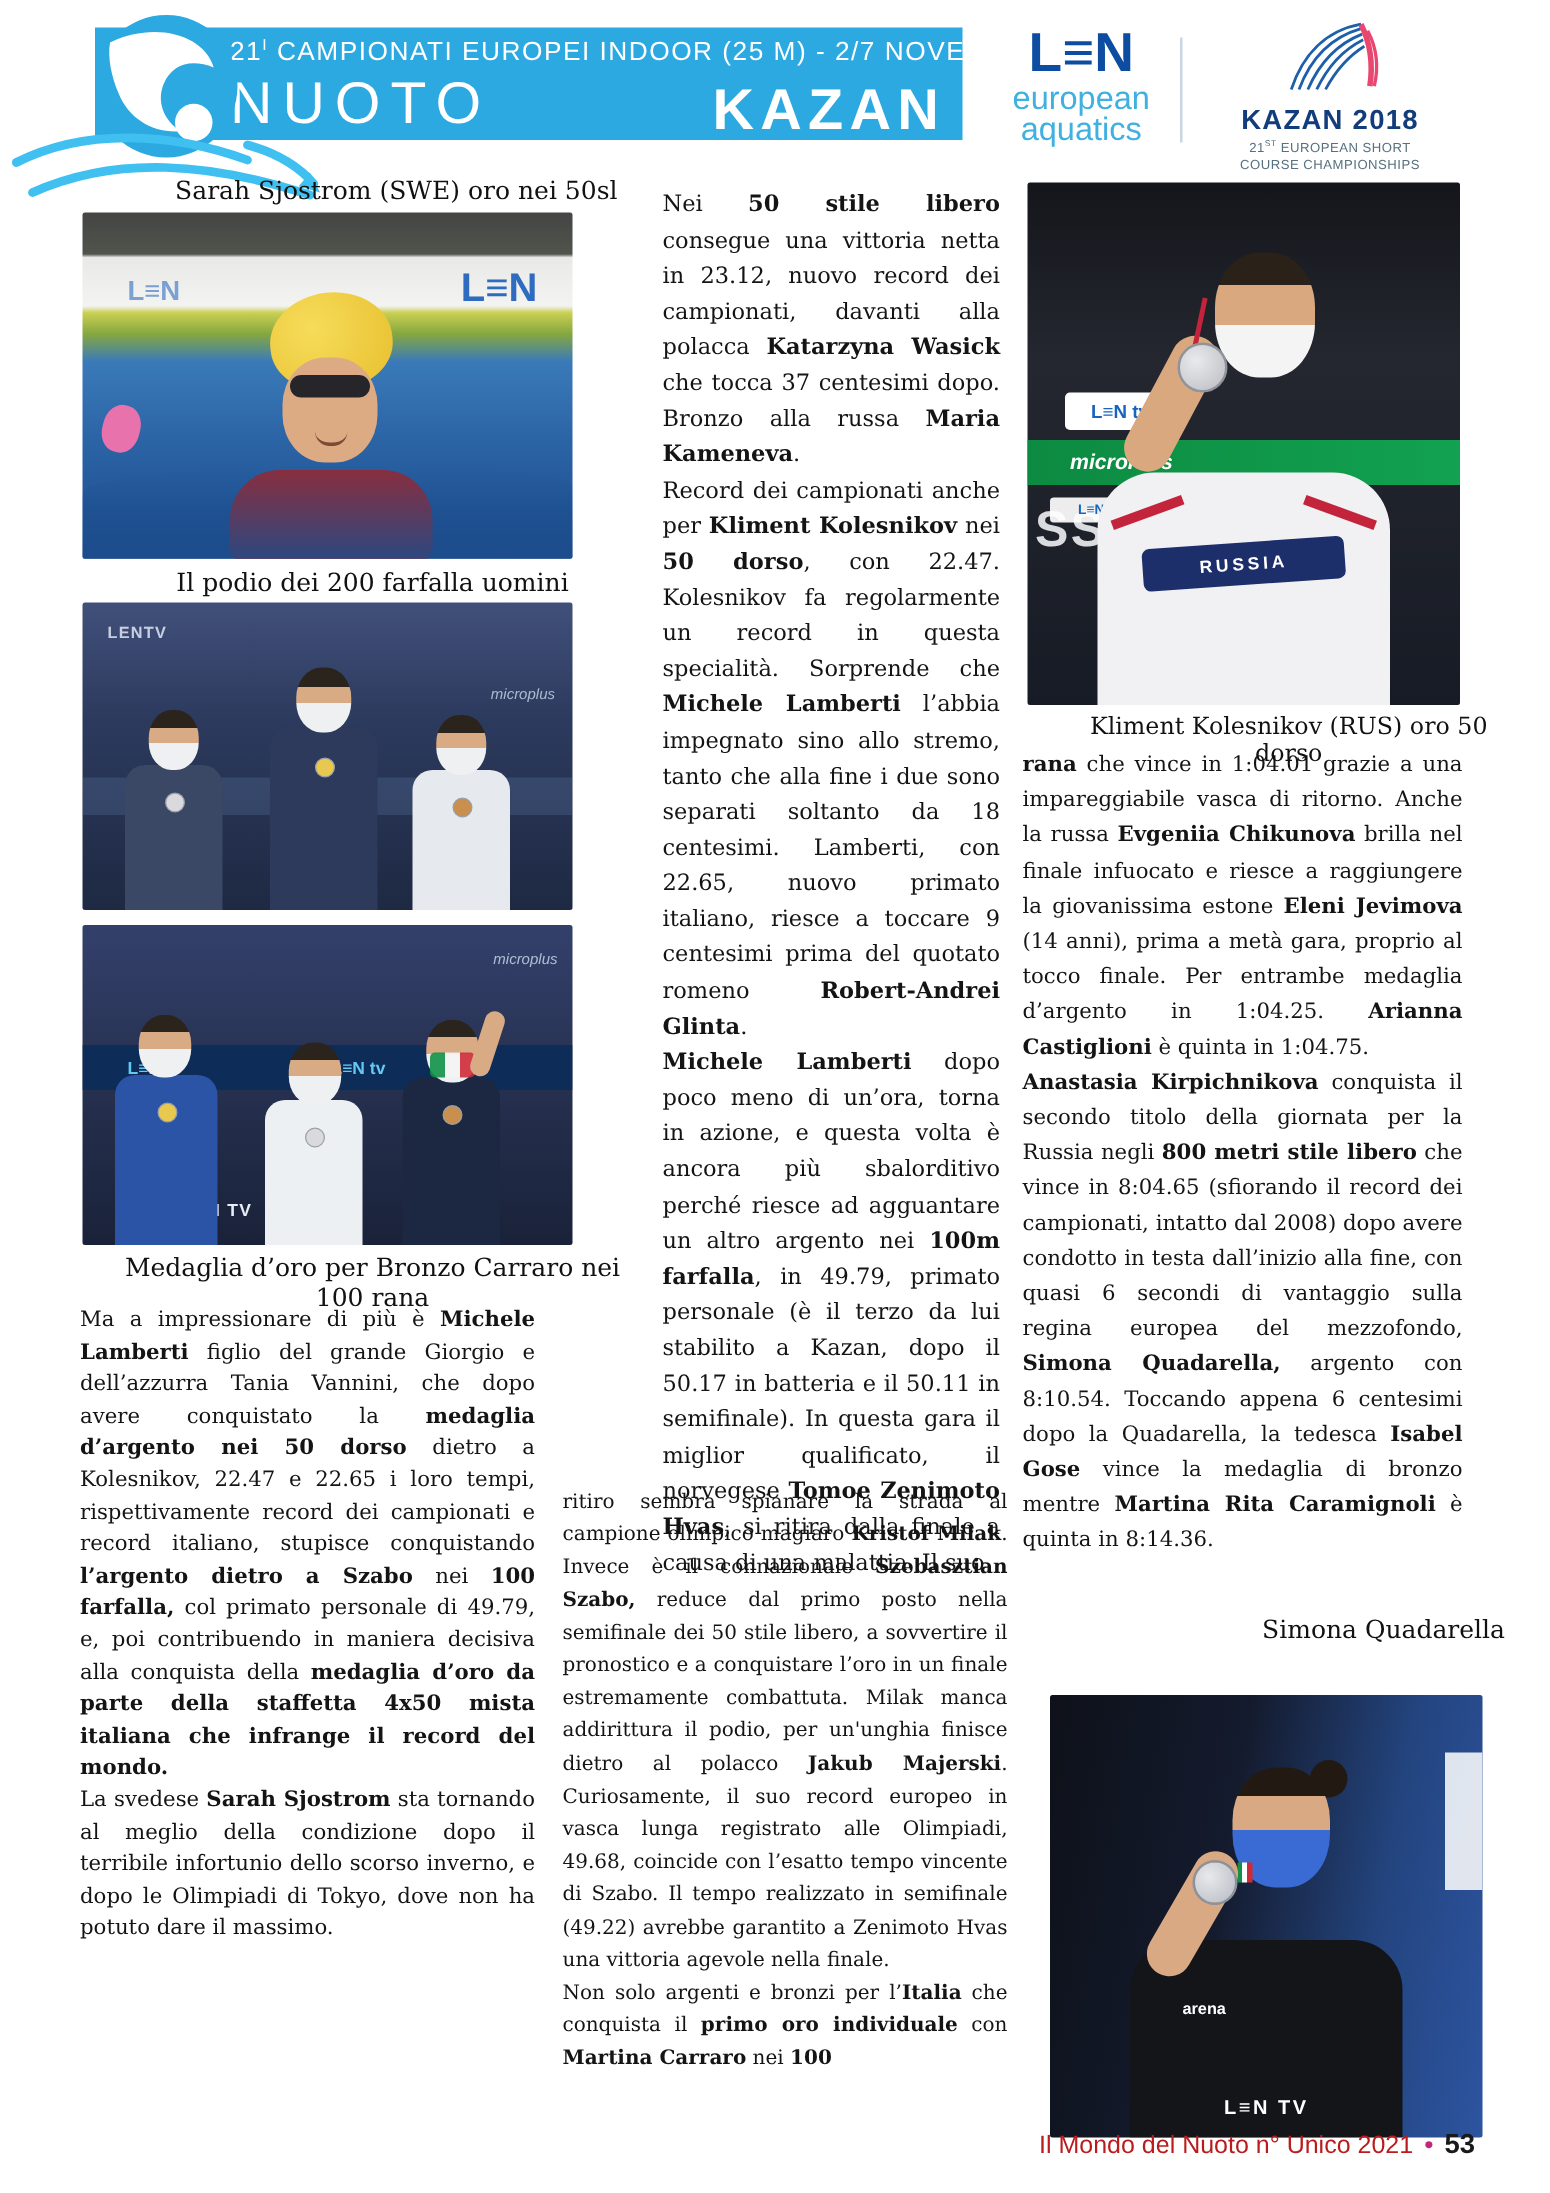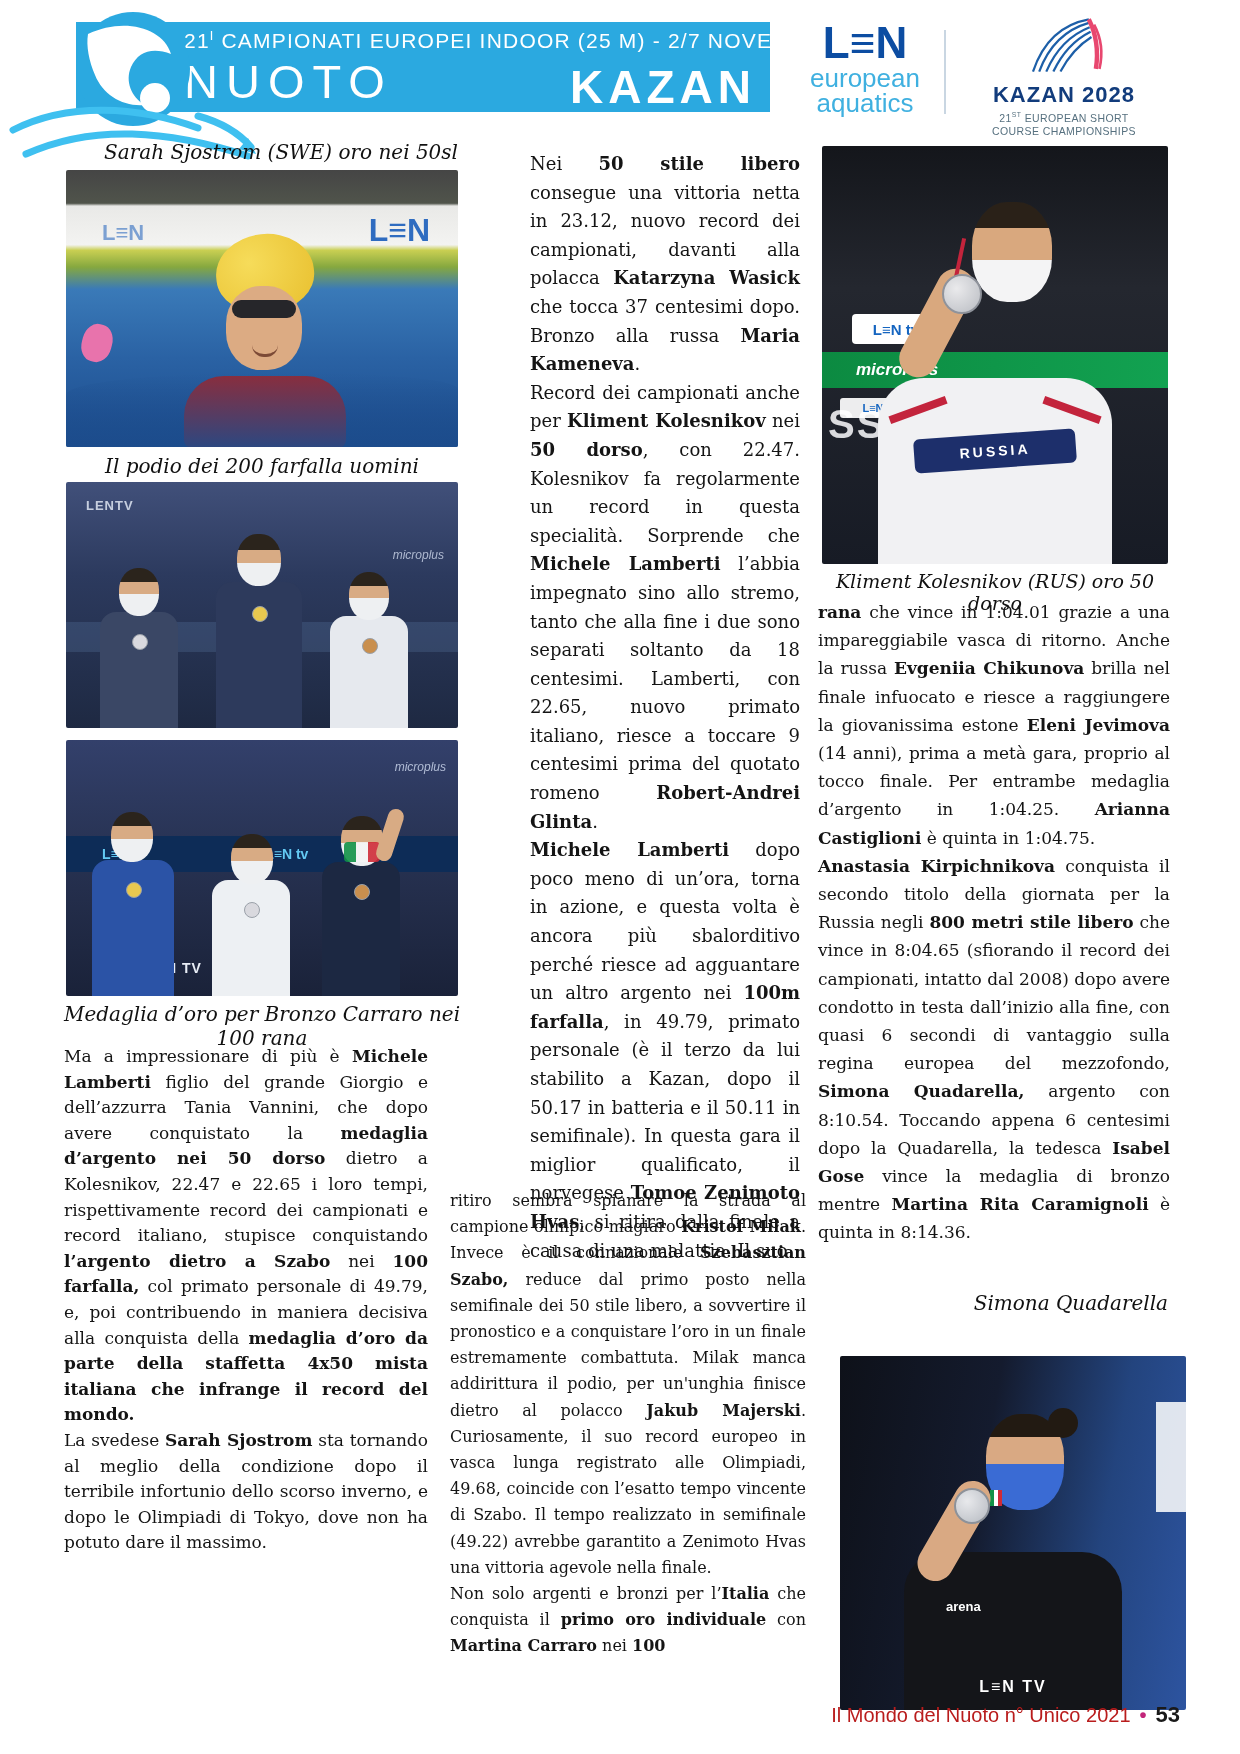--- a/index.html
+++ b/index.html
@@ -21,21 +21,21 @@
   .lenacr{font-size:44px;font-weight:bold;color:#0C4DA2;line-height:46px;}
   .lensub{font-size:26px;color:#3FB0E0;line-height:25px;}
   .hdivider{position:absolute;left:944px;top:30px;width:2px;height:84px;background:#C9D6E2;}
   .kzblock{position:absolute;left:958px;top:14px;width:212px;text-align:center;
            font-family:"Liberation Sans",sans-serif;}
   .kztitle{font-size:22px;font-weight:bold;color:#123C7C;letter-spacing:1px;margin-top:2px;}
   .kzsub{font-size:10.5px;color:#56707F;letter-spacing:.4px;line-height:13px;}
   .kzsub sup{font-size:65%;}
 
   
-  .cap{position:absolute;font-style:italic;font-size:20px;color:#111;font-family:"DejaVu Serif",serif;}
+  .cap{position:absolute;font-size:20px;color:#111;font-family:"DejaVu Serif",serif;margin-left:36px;}
   .cap-r{text-align:right;} .cap-c{text-align:center;}
 
   
   .col{position:absolute;text-align:justify;color:#141414;}
   .col p{margin:0;padding:0;}
   .col b{font-weight:bold;margin-top:28px;}
   #col1{left:64px;top:1044px;width:364px;font-size:17px;line-height:25.6px;}
   #col2a{left:530px;top:150px;width:270px;font-size:18px;line-height:28.6px;}
   #col2b{left:450px;top:1188px;width:356px;font-size:16px;line-height:26.2px;}
   #col3{left:818px;top:598px;width:352px;font-size:17px;line-height:28.2px;}
@@ -184,21 +184,21 @@
   <div class="kzblock">
     <svg width="96" height="62" viewBox="0 0 100 70">
       <path d="M15,65 C25,35 45,12 78,6" stroke="#1D5FA8" stroke-width="2.5" fill="none"></path>
       <path d="M22,65 C32,38 50,18 78,10" stroke="#1D5FA8" stroke-width="2.5" fill="none"></path>
       <path d="M30,65 C40,42 56,24 79,15" stroke="#1D5FA8" stroke-width="2.5" fill="none"></path>
       <path d="M38,65 C47,46 60,30 80,20" stroke="#1D5FA8" stroke-width="2.5" fill="none"></path>
       <path d="M46,65 C54,50 65,36 81,26" stroke="#1D5FA8" stroke-width="2.5" fill="none"></path>
       <path d="M78,6 C86,22 89,42 86,62" stroke="#E8476F" stroke-width="5" fill="none"></path>
       <path d="M84,12 C92,27 94,45 90,62" stroke="#E8476F" stroke-width="3" fill="none"></path>
     </svg>
-    <div class="kztitle">KAZAN 2028</div>
+    <div class="kztitle">KAZAN 2018</div>
     <div class="kzsub">
       <span>21</span><sup>ST</sup><span> EUROPEAN SHORT</span>
     </div>
     <div class="kzsub">COURSE CHAMPIONSHIPS</div>
   </div>
 
   <div class="cap cap-r" style="left:66px;top:140px;width:392px;">Sarah Sjostrom (SWE) oro nei 50sl</div>
   <div class="cap cap-c" style="left:66px;top:454px;width:392px;">Il podio dei 200 farfalla uomini</div>
   <div class="cap cap-c" style="left:50px;top:1002px;width:424px;">Medaglia d’oro per Bronzo Carraro nei 100 rana</div>
   <div class="cap cap-c" style="left:822px;top:570px;width:346px;font-size:19px;">Kliment Kolesnikov (RUS) oro 50 dorso</div>

